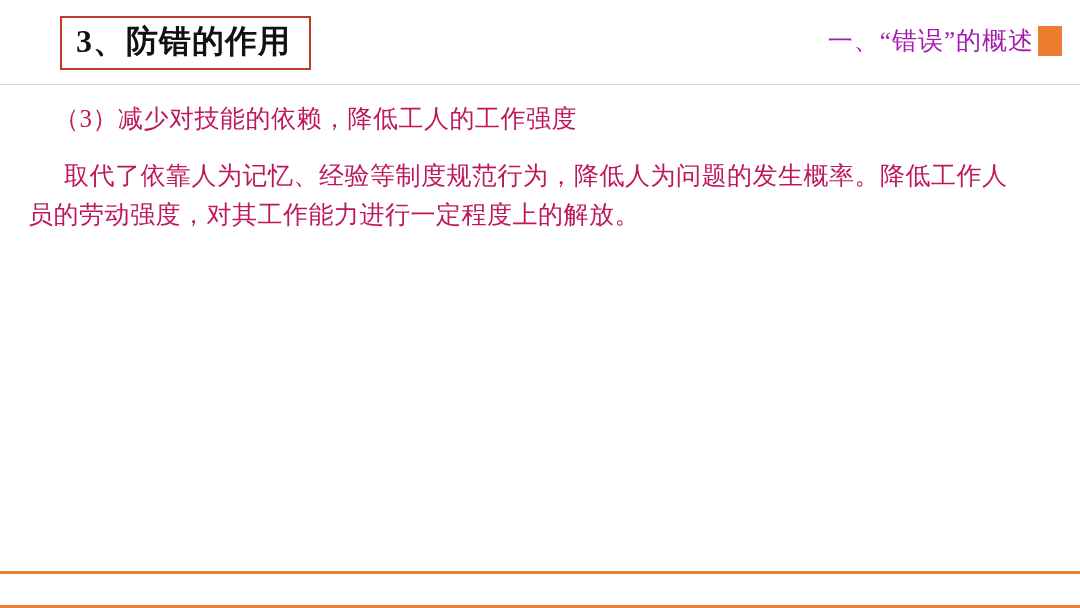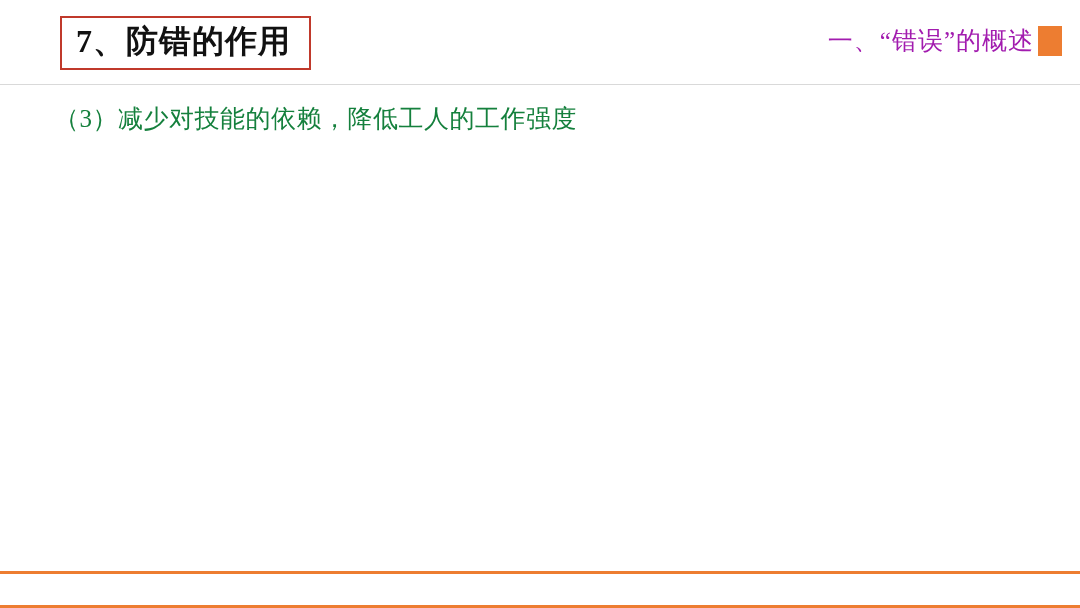--- a/index.html
+++ b/index.html
@@ -84,21 +84,21 @@
     left: 0;
     top: 92px;
     width: 1080px;
     padding: 0 28px 0 28px;
     box-sizing: border-box;
   }
 
   .para {
     font-size: 25px;
     line-height: 1.55;
-    color: #15803d;
+    color: #be185d;
     letter-spacing: 0.5px;
   }
 
   .para.heading {
     margin-left: 26px;
     margin-top: 8px;
     margin-bottom: 8px;
   }
 
   .para.body-text {
@@ -141,34 +141,35 @@
   }
 </style>
 </head>
 <body>
 
 <div class="slide">
 
   <div class="header">
 
     <div class="title-box">
-      <div class="title-text">7、防错的作用</div>
+      <div class="title-text">3、防错的作用</div>
     </div>
 
     <div class="section-label">一、“错误”的概述</div>
 
     <div class="section-bar"></div>
   </div>
 
   <div class="header-divider"></div>
 
   <div class="content">
 
     <div class="para heading">（3）减少对技能的依赖，降低工人的工作强度</div>
 
+    <div class="para body-text">取代了依靠人为记忆、经验等制度规范行为，降低人为问题的发生概率。降低工作人员的劳动强度，对其工作能力进行一定程度上的解放。</div>
 
     <div class="spacer-lg"></div>
 
 
 
   </div>
 
   <div class="footer-line-top"></div>
   <div class="footer-band"></div>
   <div class="footer-line-bottom"></div>

